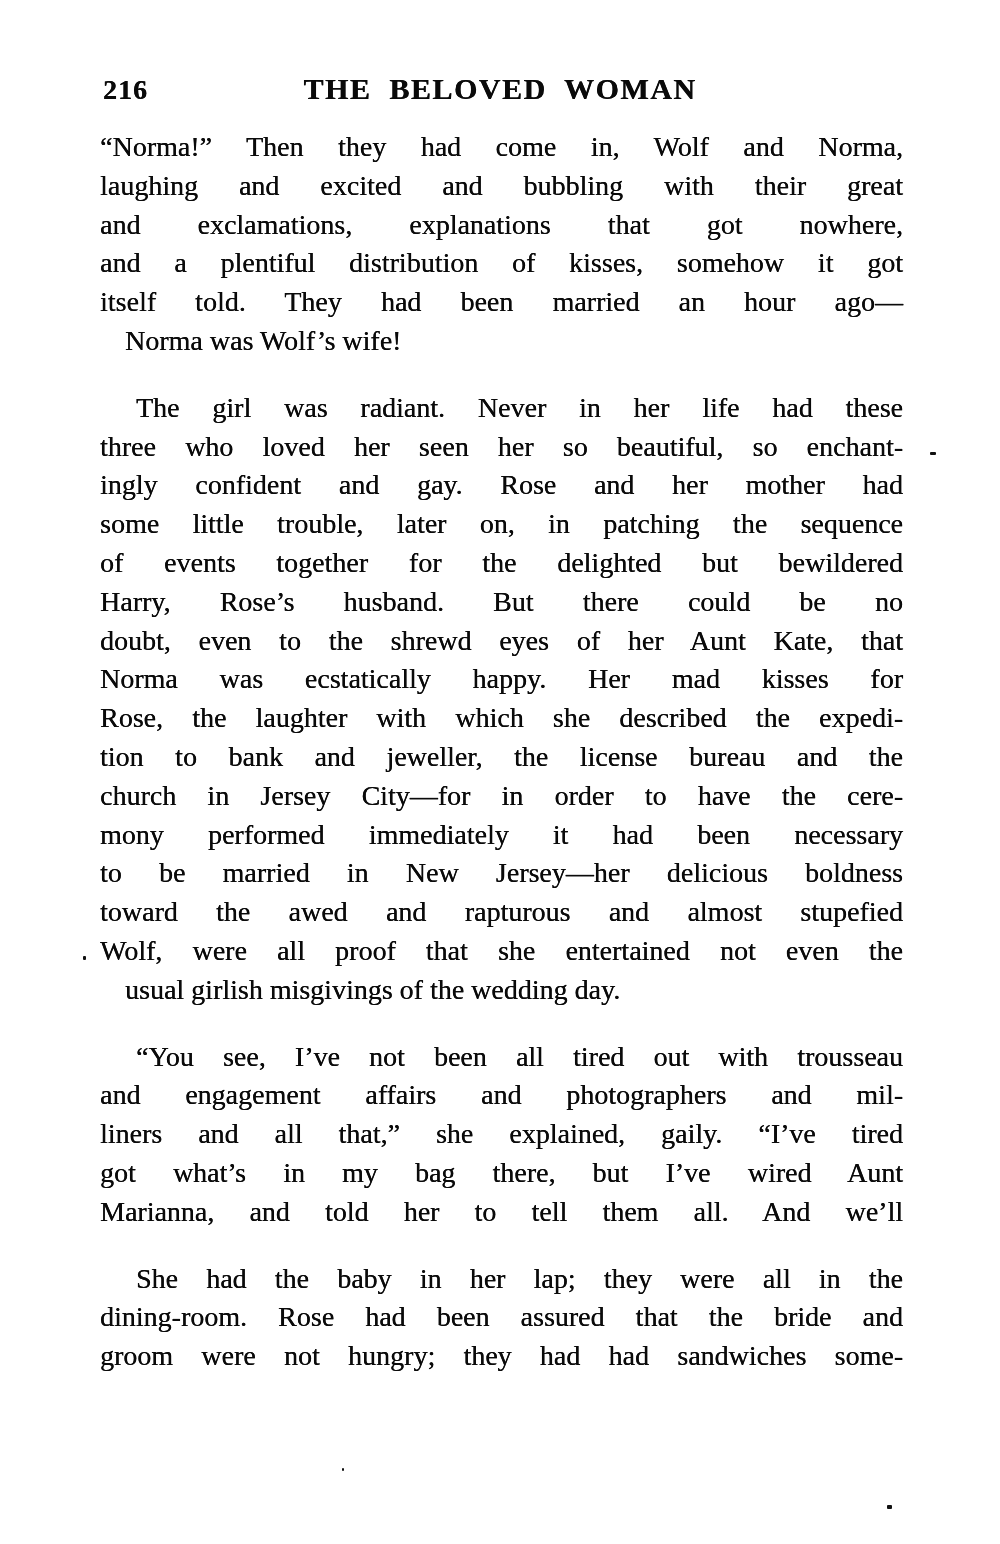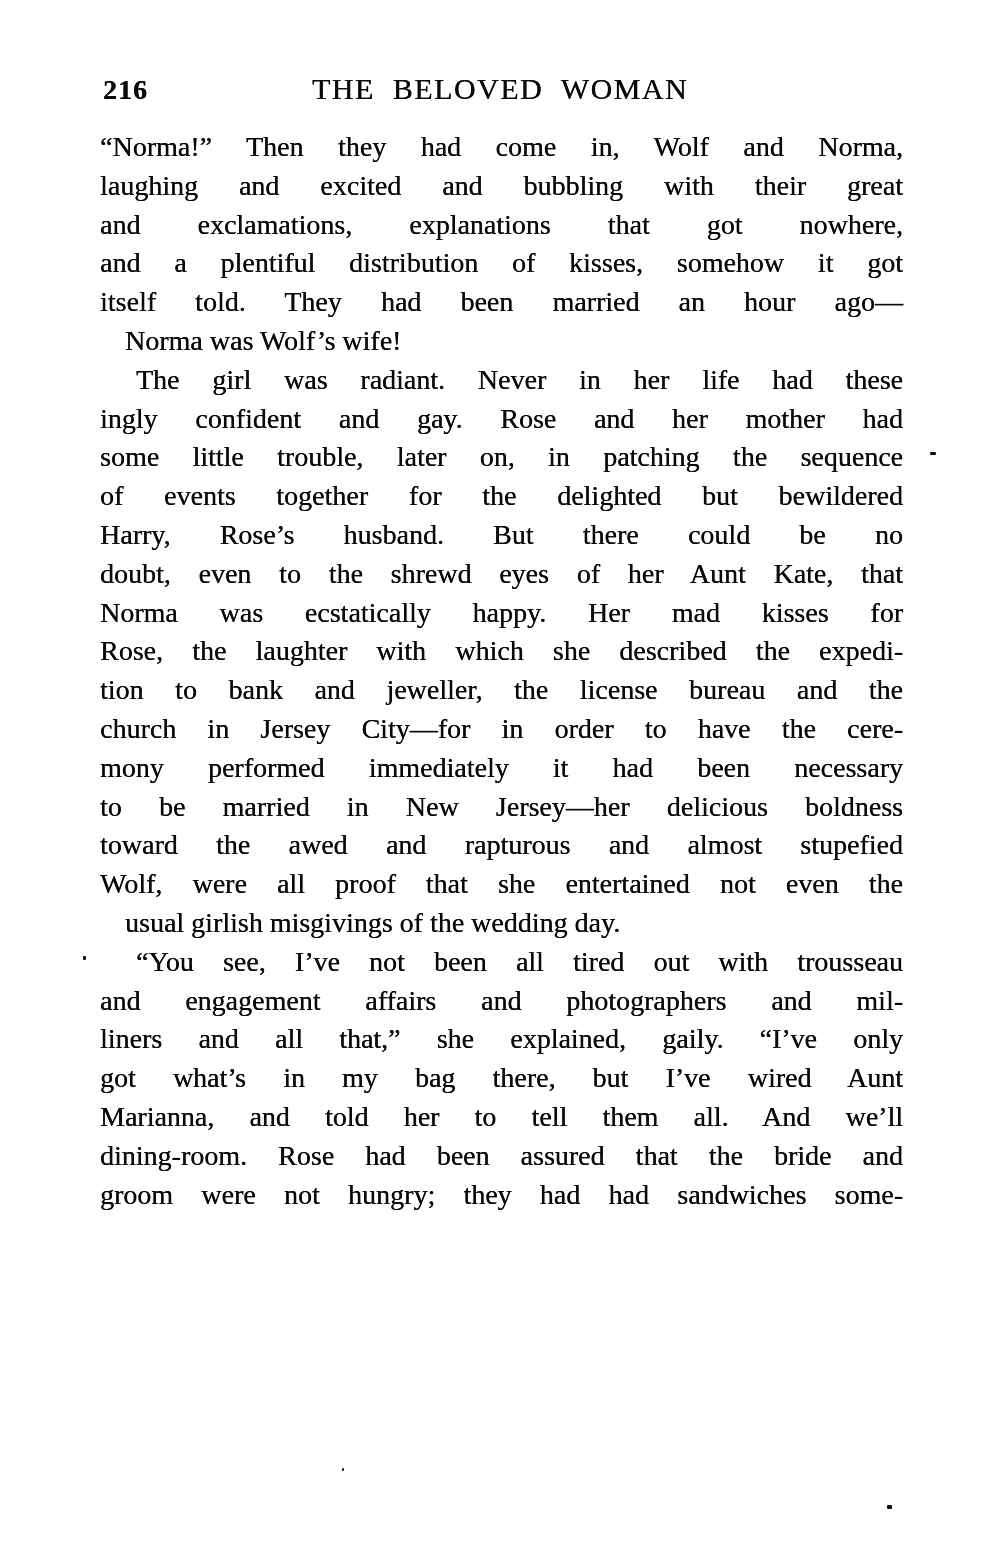--- a/index.html
+++ b/index.html
@@ -37,21 +37,21 @@
     text-shadow: 0.3px 0 0 currentColor;
     margin-left: 8px;
   }
   .title {
     position: absolute;
     left: 0;
     right: 0;
     top: 0;
     text-align: center;
     font-size: 30px;
-    font-weight: normal;
+    font-weight: bold;
     letter-spacing: 1.5px;
     word-spacing: 9px;
     text-shadow: 0.3px 0 0 currentColor;
   }
   
   .bodytext {
     position: absolute;
     left: 100px;
     top: 128px;
     width: 803px;
@@ -66,20 +66,21 @@
     overflow: visible;
     text-shadow: 0.25px 0 0 currentColor;
   }
   .line.lastline {
     text-align: left;
     text-align-last: left;
     margin-left: 25px;
   }
   .line.indent {
     text-indent: 36px;
+    margin-top: 28px;
   }
   
   .speck {
     position: absolute;
     background: #111;
     border-radius: 1px;
   }
 </style>
 </head>
 <body>
@@ -92,39 +93,41 @@
   </div>
 
   <div class="bodytext" id="bodytext">
       <div class="line">“Norma!”   Then they had come in, Wolf and Norma,</div>
       <div class="line">laughing and excited and bubbling with their great</div>
       <div class="line">and exclamations, explanations that got nowhere,</div>
       <div class="line">and a plentiful distribution of kisses, somehow it got</div>
       <div class="line">itself told.  They had been married an hour ago—</div>
       <div class="line lastline">Norma was Wolf’s wife!</div>
       <div class="line indent">The girl was radiant.  Never in her life had these</div>
+      <div class="line">three who loved her seen her so beautiful, so enchant-</div>
       <div class="line">ingly confident and gay.  Rose and her mother had</div>
       <div class="line">some little trouble, later on, in patching the sequence</div>
       <div class="line">of events together for the delighted but bewildered</div>
       <div class="line">Harry, Rose’s husband.  But there could be no</div>
       <div class="line">doubt, even to the shrewd eyes of her Aunt Kate, that</div>
       <div class="line">Norma was ecstatically happy.  Her mad kisses for</div>
       <div class="line">Rose, the laughter with which she described the expedi-</div>
       <div class="line">tion to bank and jeweller, the license bureau and the</div>
       <div class="line">church in Jersey City—for in order to have the cere-</div>
       <div class="line">mony performed immediately it had been necessary</div>
       <div class="line">to be married in New Jersey—her delicious boldness</div>
       <div class="line">toward the awed and rapturous and almost stupefied</div>
       <div class="line">Wolf, were all proof that she entertained not even the</div>
       <div class="line lastline">usual girlish misgivings of the wedding day.</div>
       <div class="line indent">“You see, I’ve not been all tired out with trousseau</div>
       <div class="line">and engagement affairs and photographers and mil-</div>
-      <div class="line">liners and all that,” she explained, gaily.  “I’ve only</div>
+      <div class="line">liners and all that,” she explained, gaily.  “I’ve tired</div>
       <div class="line">got what’s in my bag there, but I’ve wired Aunt</div>
       <div class="line">Marianna, and told her to tell them all.  And we’ll</div>
+      <div class="line indent">She had the baby in her lap; they were all in the</div>
       <div class="line">dining-room.   Rose had been assured that the bride and</div>
       <div class="line">groom were not hungry; they had had sandwiches some-</div>
     </div>
 
   <div id="specks">
       <div class="speck" style="left: 930px; top: 452px; width: 6px; height: 3px;"></div>
       <div class="speck" style="left: 83px; top: 956px; width: 3px; height: 4px;"></div>
       <div class="speck" style="left: 342px; top: 1468px; width: 2px; height: 3px;"></div>
       <div class="speck" style="left: 887px; top: 1505px; width: 5px; height: 4px;"></div>
     </div>

